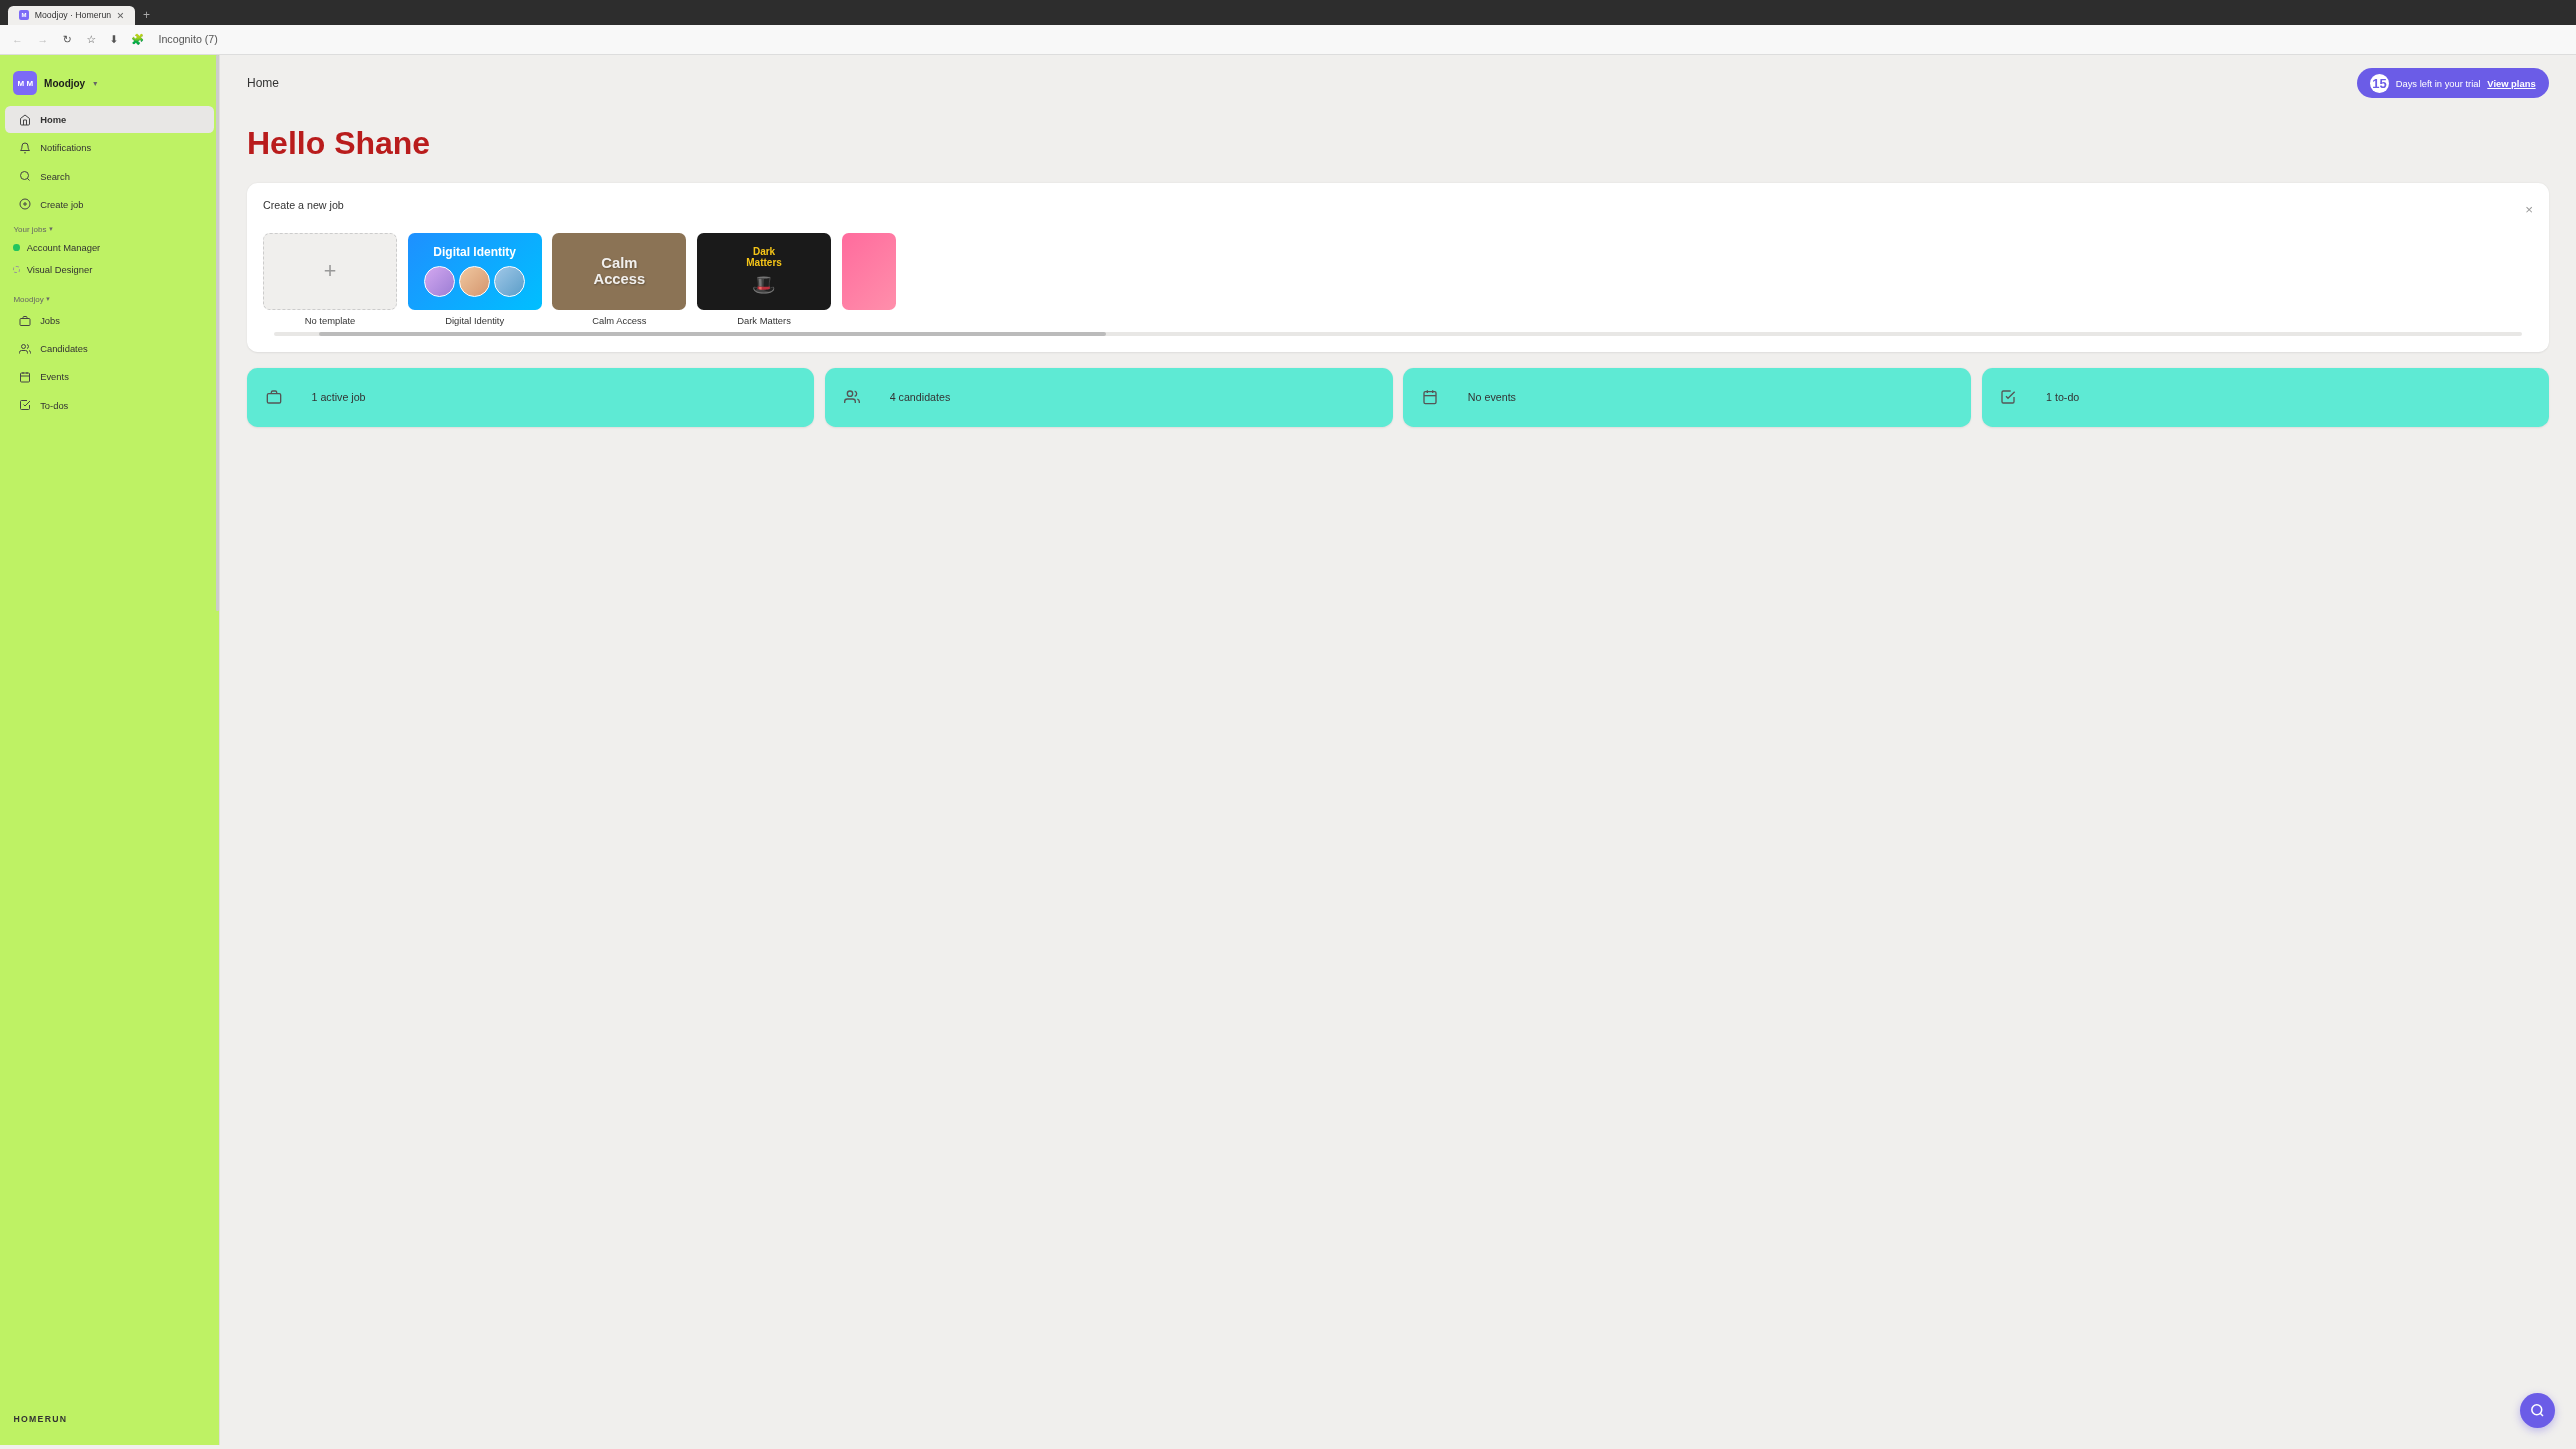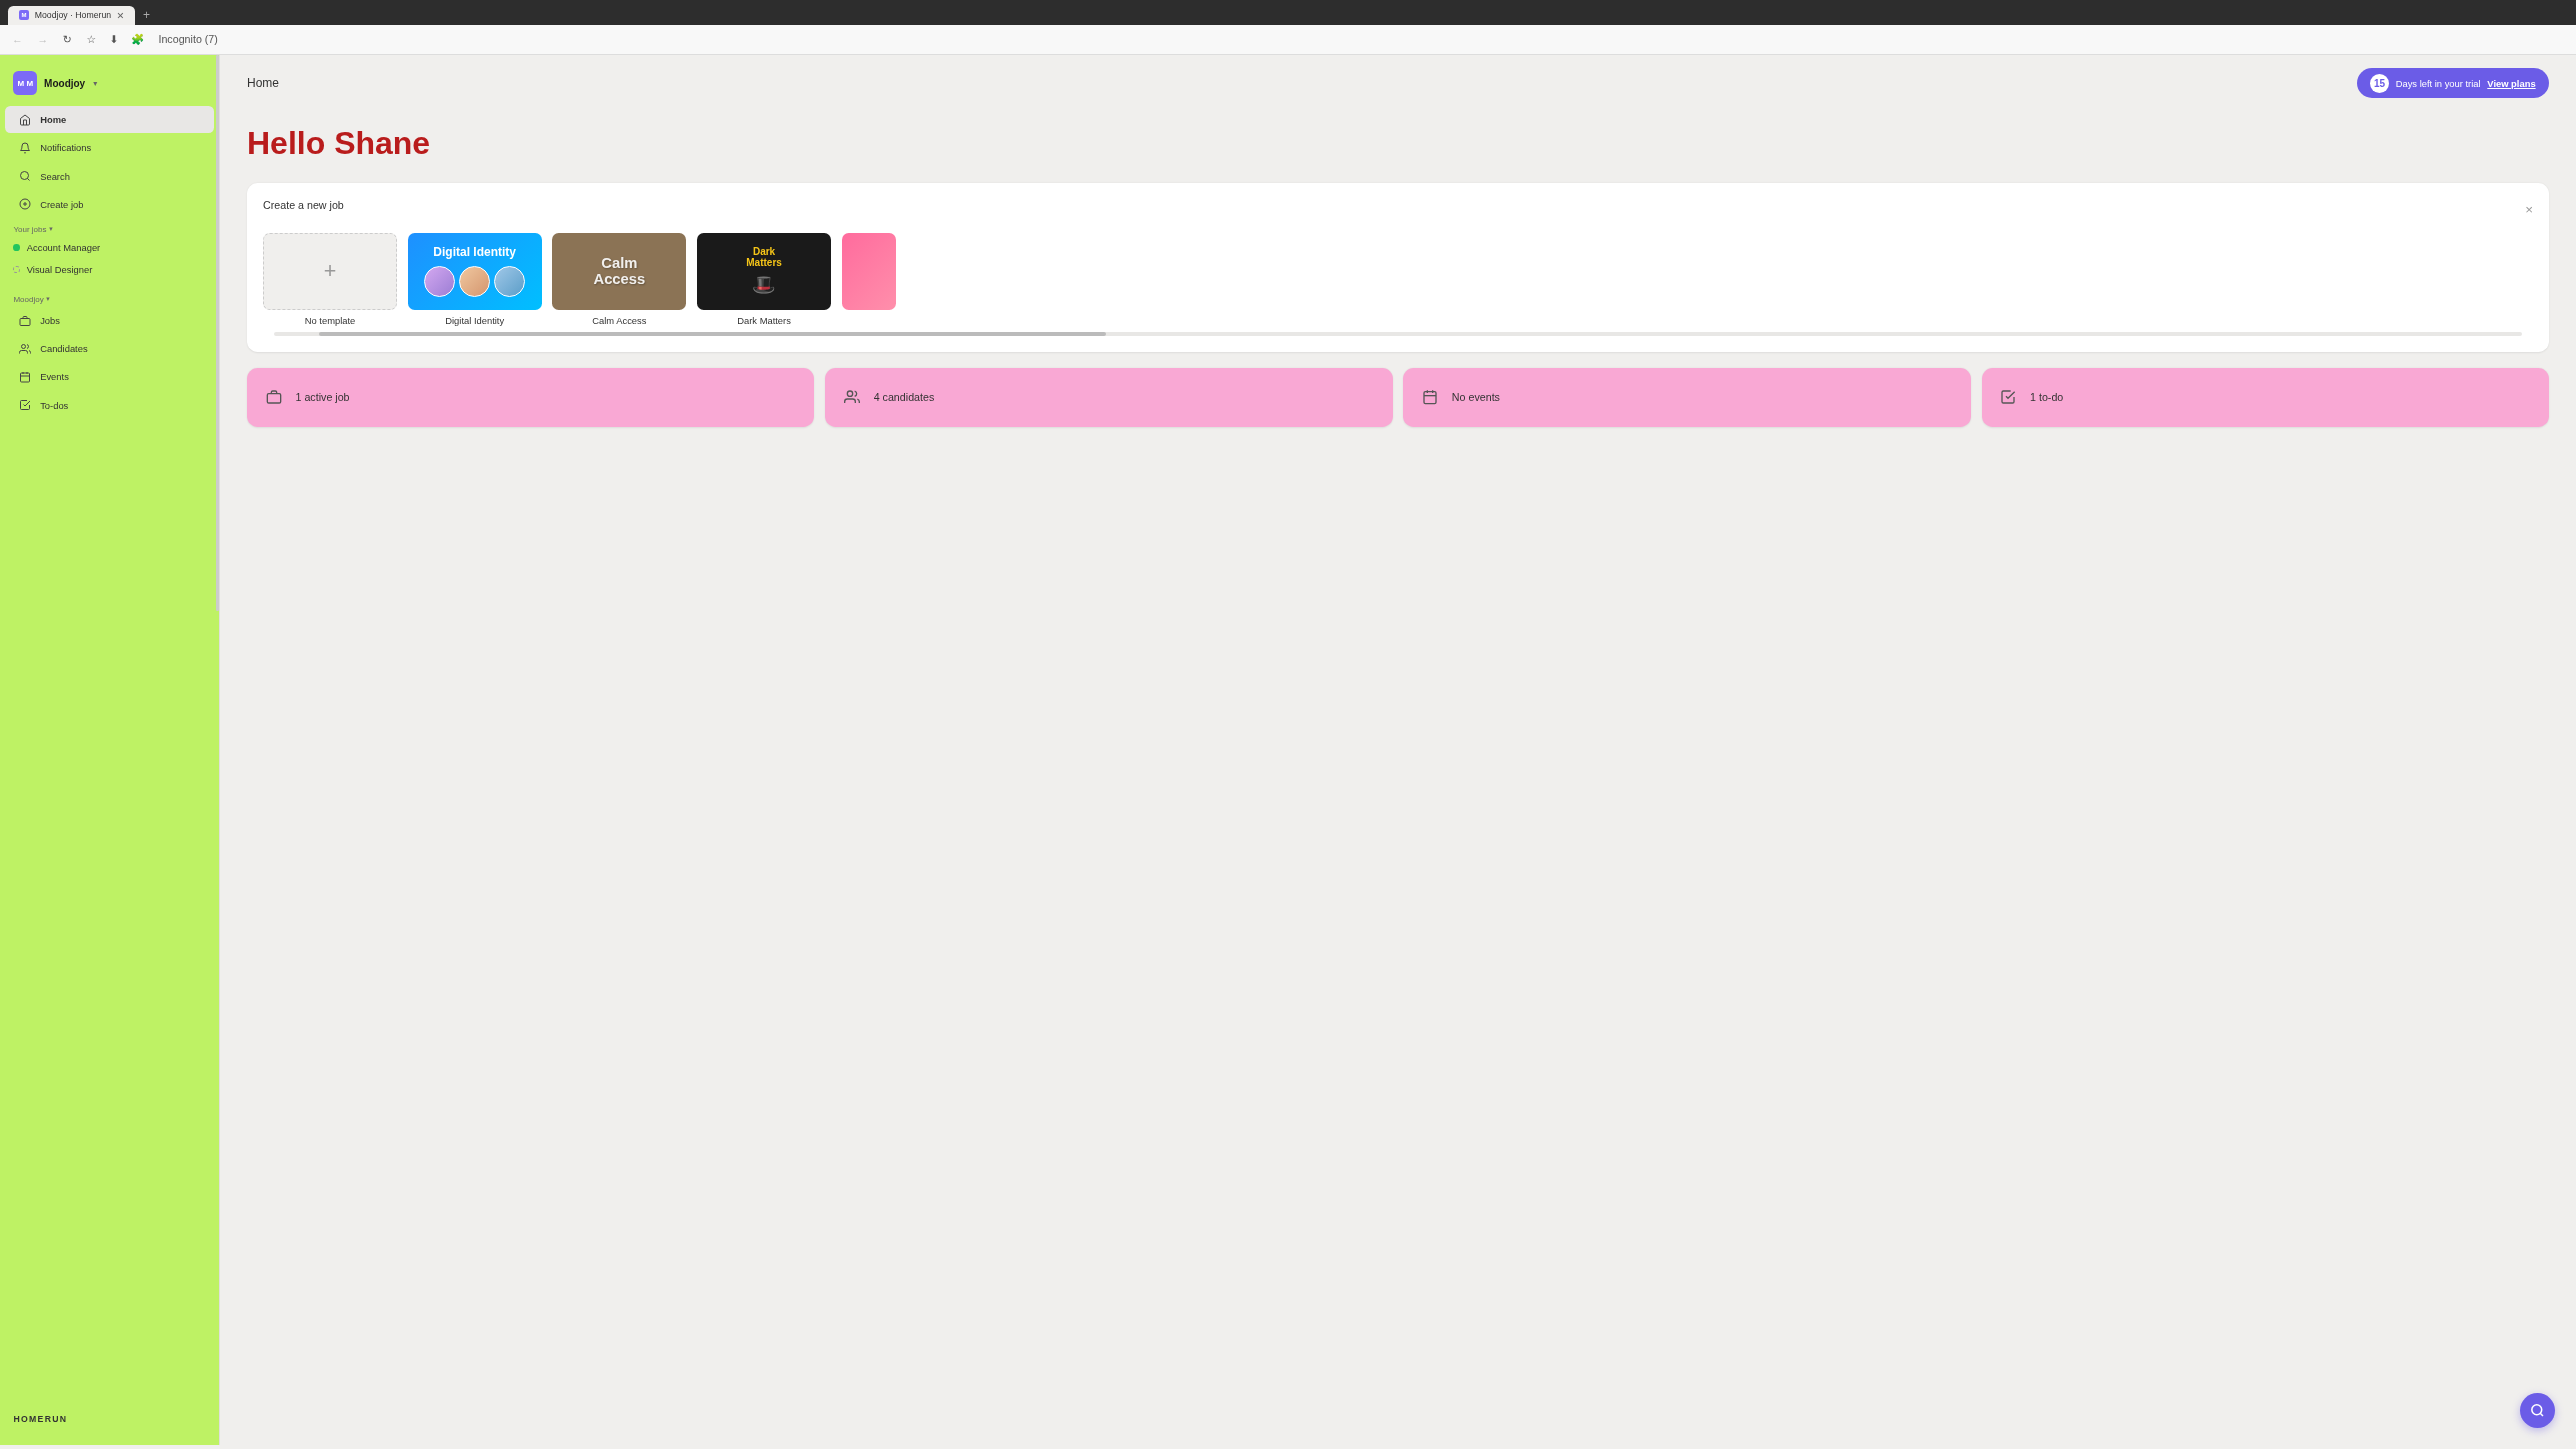--- a/index.html
+++ b/index.html
@@ -43,21 +43,21 @@
     .job-dot-outline { width: 6.7px; height: 6.7px; border-radius: 50%; border: 1.3px dashed #999; flex-shrink: 0; }
 
     .sidebar-bottom { margin-top: auto; padding: 10.7px 13.4px; }
     .homerun-logo { font-size: 8.7px; font-weight: 700; letter-spacing: 1.3px; color: #333; text-transform: uppercase; }
 
     
     .main { flex: 1; overflow-y: auto; background: #f0efed; }
     .main-header { padding: 13.4px 27px; display: flex; align-items: center; justify-content: space-between; background: #f0efed; }
     .page-title { font-size: 12px; font-weight: 500; color: #333; }
     .trial-badge { background: #6b5ce7; border-radius: 16px; padding: 5.4px 13.4px; display: flex; align-items: center; gap: 6.7px; color: white; font-size: 9.4px; }
-    .trial-days { background: white; color: #6b5ce7; border-radius: 50%; width: 19px; height: 19px; display: flex; align-items: center; justify-content: center; font-size: 10px; font-weight: bold; }
+    .trial-days { background: white; color: #6b5ce7; border-radius: 50%; width: 19px; height: 19px; display: flex; align-items: center; justify-content: center; font-size: 13px; font-weight: bold; }
     .view-plans-link { color: white; font-weight: 600; text-decoration: underline; cursor: pointer; }
 
     .main-content { padding: 13.4px 27px 27px; }
     .hello-heading { font-size: 32px; font-weight: 800; color: #b91c1c; margin-bottom: 21.5px; }
 
     
     .create-job-card { background: white; border-radius: 10.7px; padding: 16px; margin-bottom: 16px; box-shadow: 0 0.7px 2px rgba(0,0,0,0.08); }
     .create-job-title { font-size: 10.7px; color: #333; margin-bottom: 10.7px; }
     .close-btn { float: right; background: none; border: none; cursor: pointer; color: #999; font-size: 13.4px; margin-top: -2.7px; }
 
@@ -78,21 +78,21 @@
 
     
     .tpl-dark { background: #1a1a1a; position: relative; }
     .tpl-dark-text { color: #f5c518; font-size: 10px; font-weight: 800; text-align: center; }
 
     
     .tpl-race { background: linear-gradient(135deg, #ff6b9d, #ff8fab); }
 
     
     .stats-row { display: flex; gap: 10.7px; }
-    .stat-card { flex: 1; background: #f9a8d4; border-radius: 10.7px; padding: 19px 16px; display: flex; align-items: center; gap: 11px; box-shadow: 0 0.7px 2px rgba(0,0,0,0.08); }
+    .stat-card { flex: 1; background: #5eead4; border-radius: 10.7px; padding: 19px 16px; display: flex; align-items: center; gap: 27px; box-shadow: 0 0.7px 2px rgba(0,0,0,0.08); }
     .stat-icon { width: 21.5px; height: 21.5px; display: flex; align-items: center; justify-content: center; color: #555; }
     .stat-text { font-size: 10.7px; color: #333; font-weight: 500; }
 
     
     .scrollbar-area { margin-top: 5.4px; padding: 0 10.7px; }
     .scrollbar-track { height: 4px; background: #e8e7e5; border-radius: 2px; }
     .scrollbar-thumb { height: 4px; width: 35%; background: #bbb; border-radius: 2px; margin-left: 2%; }
 
     
     .fab { position: fixed; bottom: 21.5px; right: 21.5px; width: 35px; height: 35px; background: #6b5ce7; border-radius: 50%; display: flex; align-items: center; justify-content: center; cursor: pointer; box-shadow: 0 2.7px 8px rgba(107,92,231,0.4); color: white; font-size: 14.8px; }

